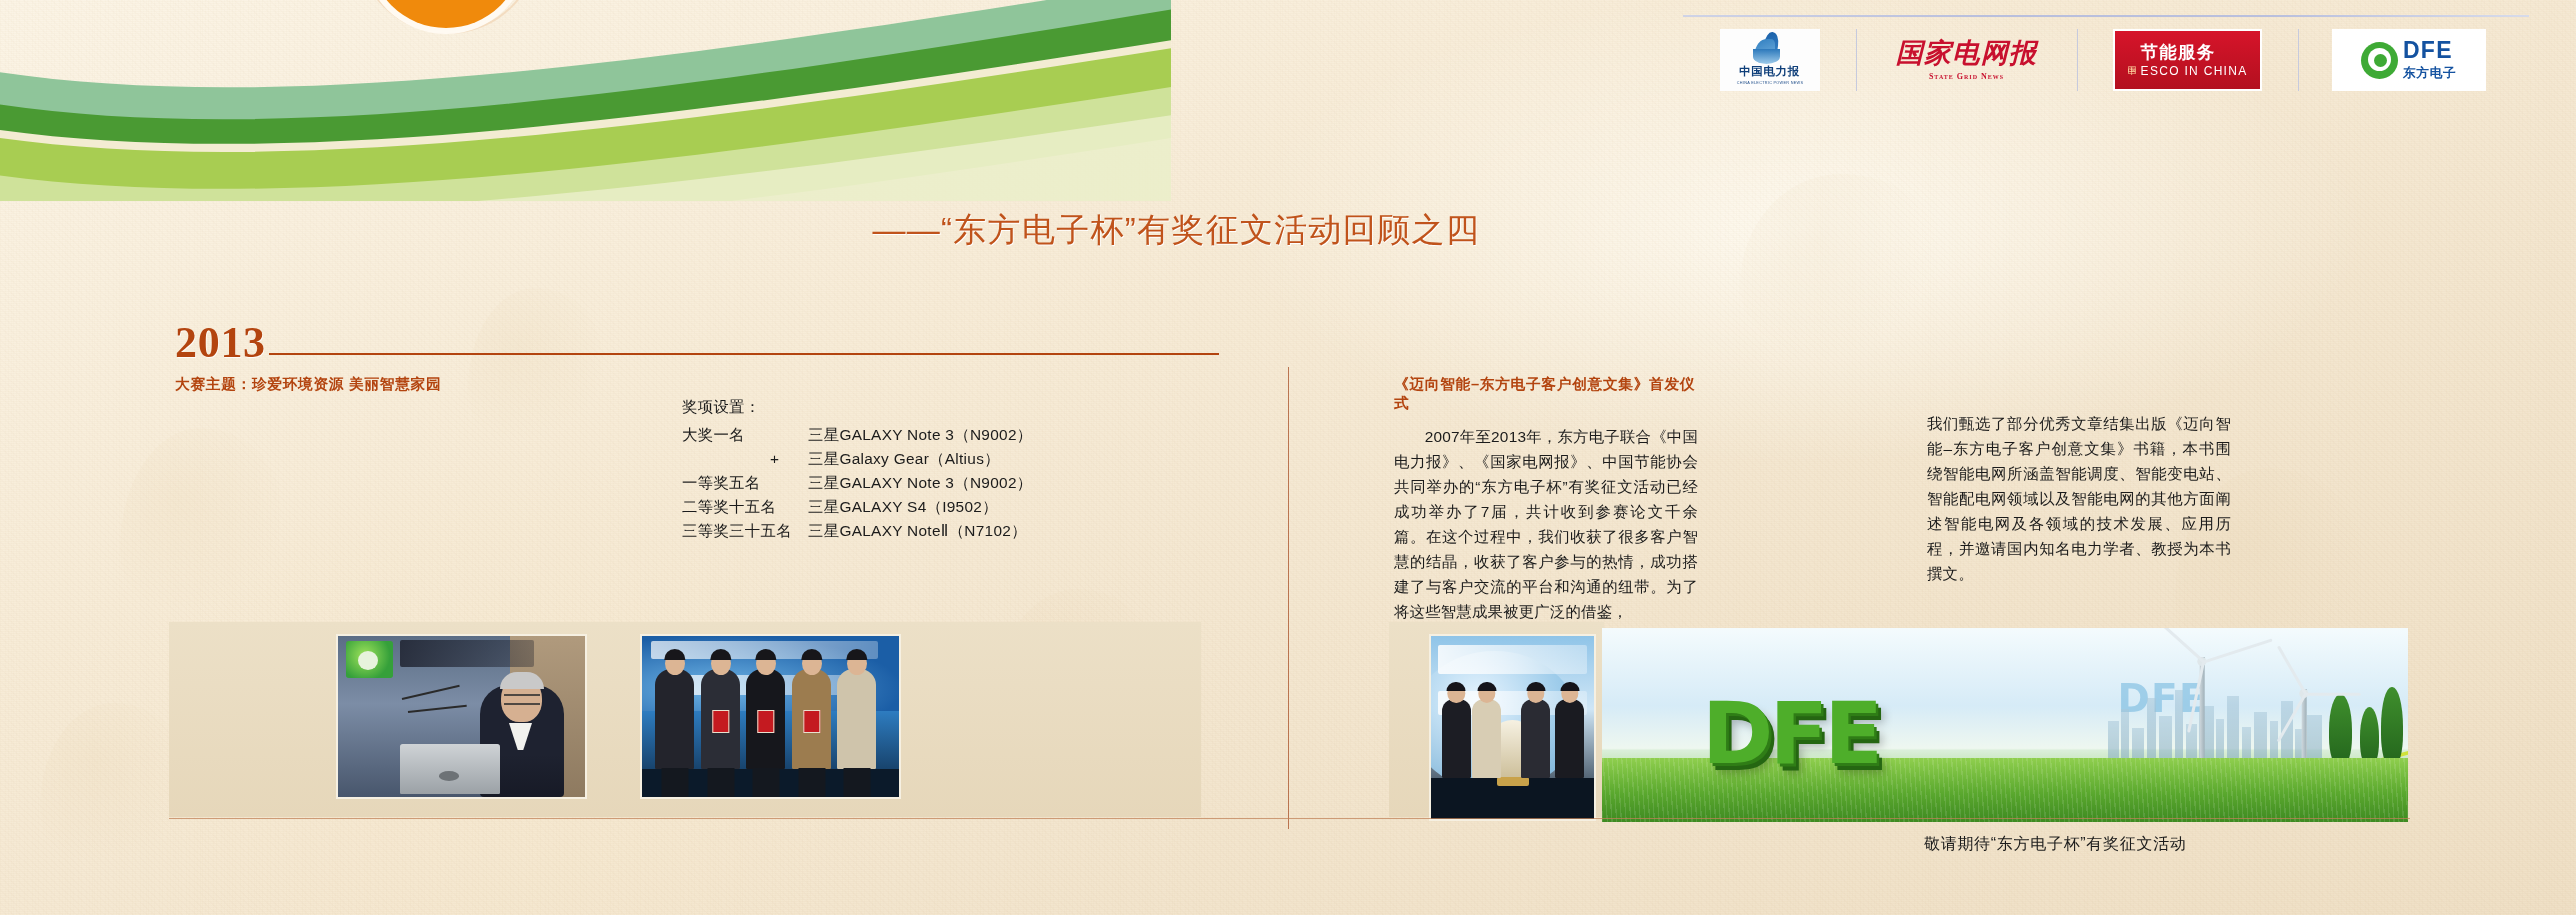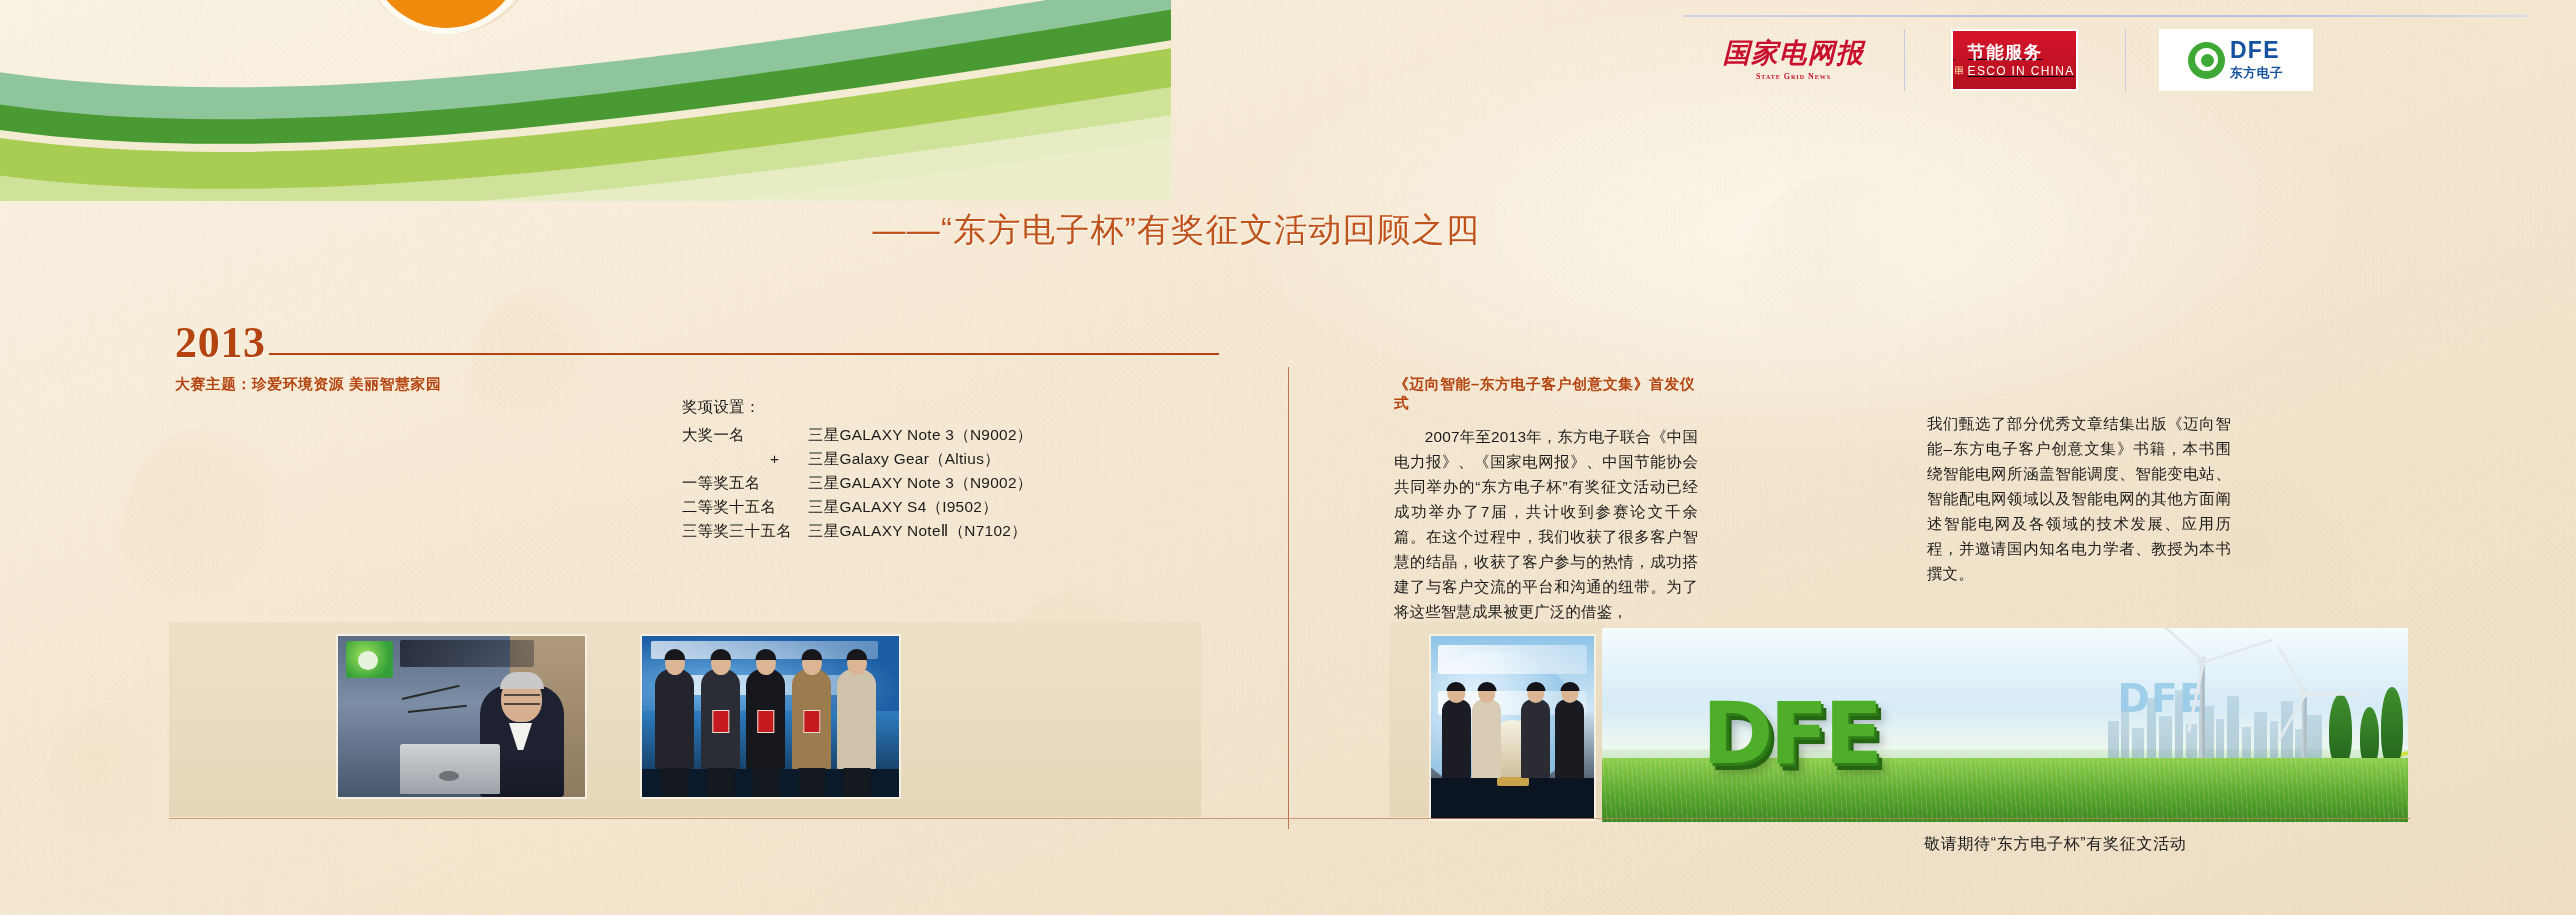--- a/index.html
+++ b/index.html
@@ -75,22 +75,22 @@
   .cn-power .en{font-size:4px;color:#22508c;letter-spacing:0.3px;margin-top:2px;transform:scaleX(.95);}
 
   
   .sg-news{width:154px;height:62px;display:flex;flex-direction:column;align-items:center;justify-content:center;}
   .sg-news .zh{font-family:"Liberation Serif","DejaVu Serif",serif;font-size:27px;color:#c8102e;
     font-weight:700;letter-spacing:1.3px;line-height:1;font-style:italic;}
   .sg-news .en{font-family:"Liberation Serif","DejaVu Serif",serif;font-size:8px;color:#c8102e;
     letter-spacing:1px;margin-top:4.7px;font-variant:small-caps;font-weight:700;}
 
   
-  .esco{width:123px;height:58px;background:linear-gradient(180deg,#d6142a,#b3101f);
-    display:flex;align-items:center;justify-content:center;gap:4px;box-shadow:0 0 0 2px #fff;text-decoration:underline;}
+  .esco{width:145px;height:58px;background:linear-gradient(180deg,#d6142a,#b3101f);
+    display:flex;align-items:center;justify-content:center;gap:4px;box-shadow:0 0 0 2px #fff;}
   .esco .cn{font-size:8.7px;color:#ffd7a0;line-height:1.05;text-align:center;
     writing-mode:vertical-rl;letter-spacing:0.7px;height:41px;font-family:"Liberation Serif",serif;}
   .esco .txtblk{display:flex;flex-direction:column;align-items:flex-start;}
   .esco .t1{font-size:17.4px;color:#fff;font-weight:700;letter-spacing:1.3px;line-height:1.05;}
   .esco .t2{font-size:12px;color:#fff;letter-spacing:1.3px;margin-top:2.7px;}
 
   
   .dfe{width:154px;height:62px;background:#fff;display:flex;align-items:center;justify-content:center;gap:5.4px;}
   .dfe .swirl{width:37px;height:37px;border-radius:50%;background:#3eaa35;position:relative;}
   .dfe .swirl:before{content:"";position:absolute;left:7.4px;top:6.7px;width:23px;height:23px;border-radius:50%;
@@ -305,20 +305,31 @@
       <path d="M0,300 C420,350 980,286 1750,172 L1750,300 Z" fill="#eaefc9" opacity="0.85"></path>
     </svg>
   </div>
   <div id="orange-mark-ring"></div>
   <div id="orange-mark"></div>
 
   <div id="logo-bar">
     <div id="logo-rule"></div>
     <div id="logo-row">
 
+      <div class="logo-cell" style="width:173px;">
+        <div class="cn-power">
+          <div class="mark">
+            <div class="b1"></div>
+              <div class="b2"></div>
+              <div class="b3"></div>
+          </div>
+          <div class="zh">中国电力报</div>
+          <div class="en">CHINA ELECTRIC POWER NEWS</div>
+        </div>
+      </div>
 
       <div class="logo-cell" style="width:221px;">
         <div class="sg-news">
           <div class="zh">国家电网报</div>
           <div class="en">State Grid News</div>
         </div>
       </div>
 
       <div class="logo-cell" style="width:221px;">
         <div class="esco">

